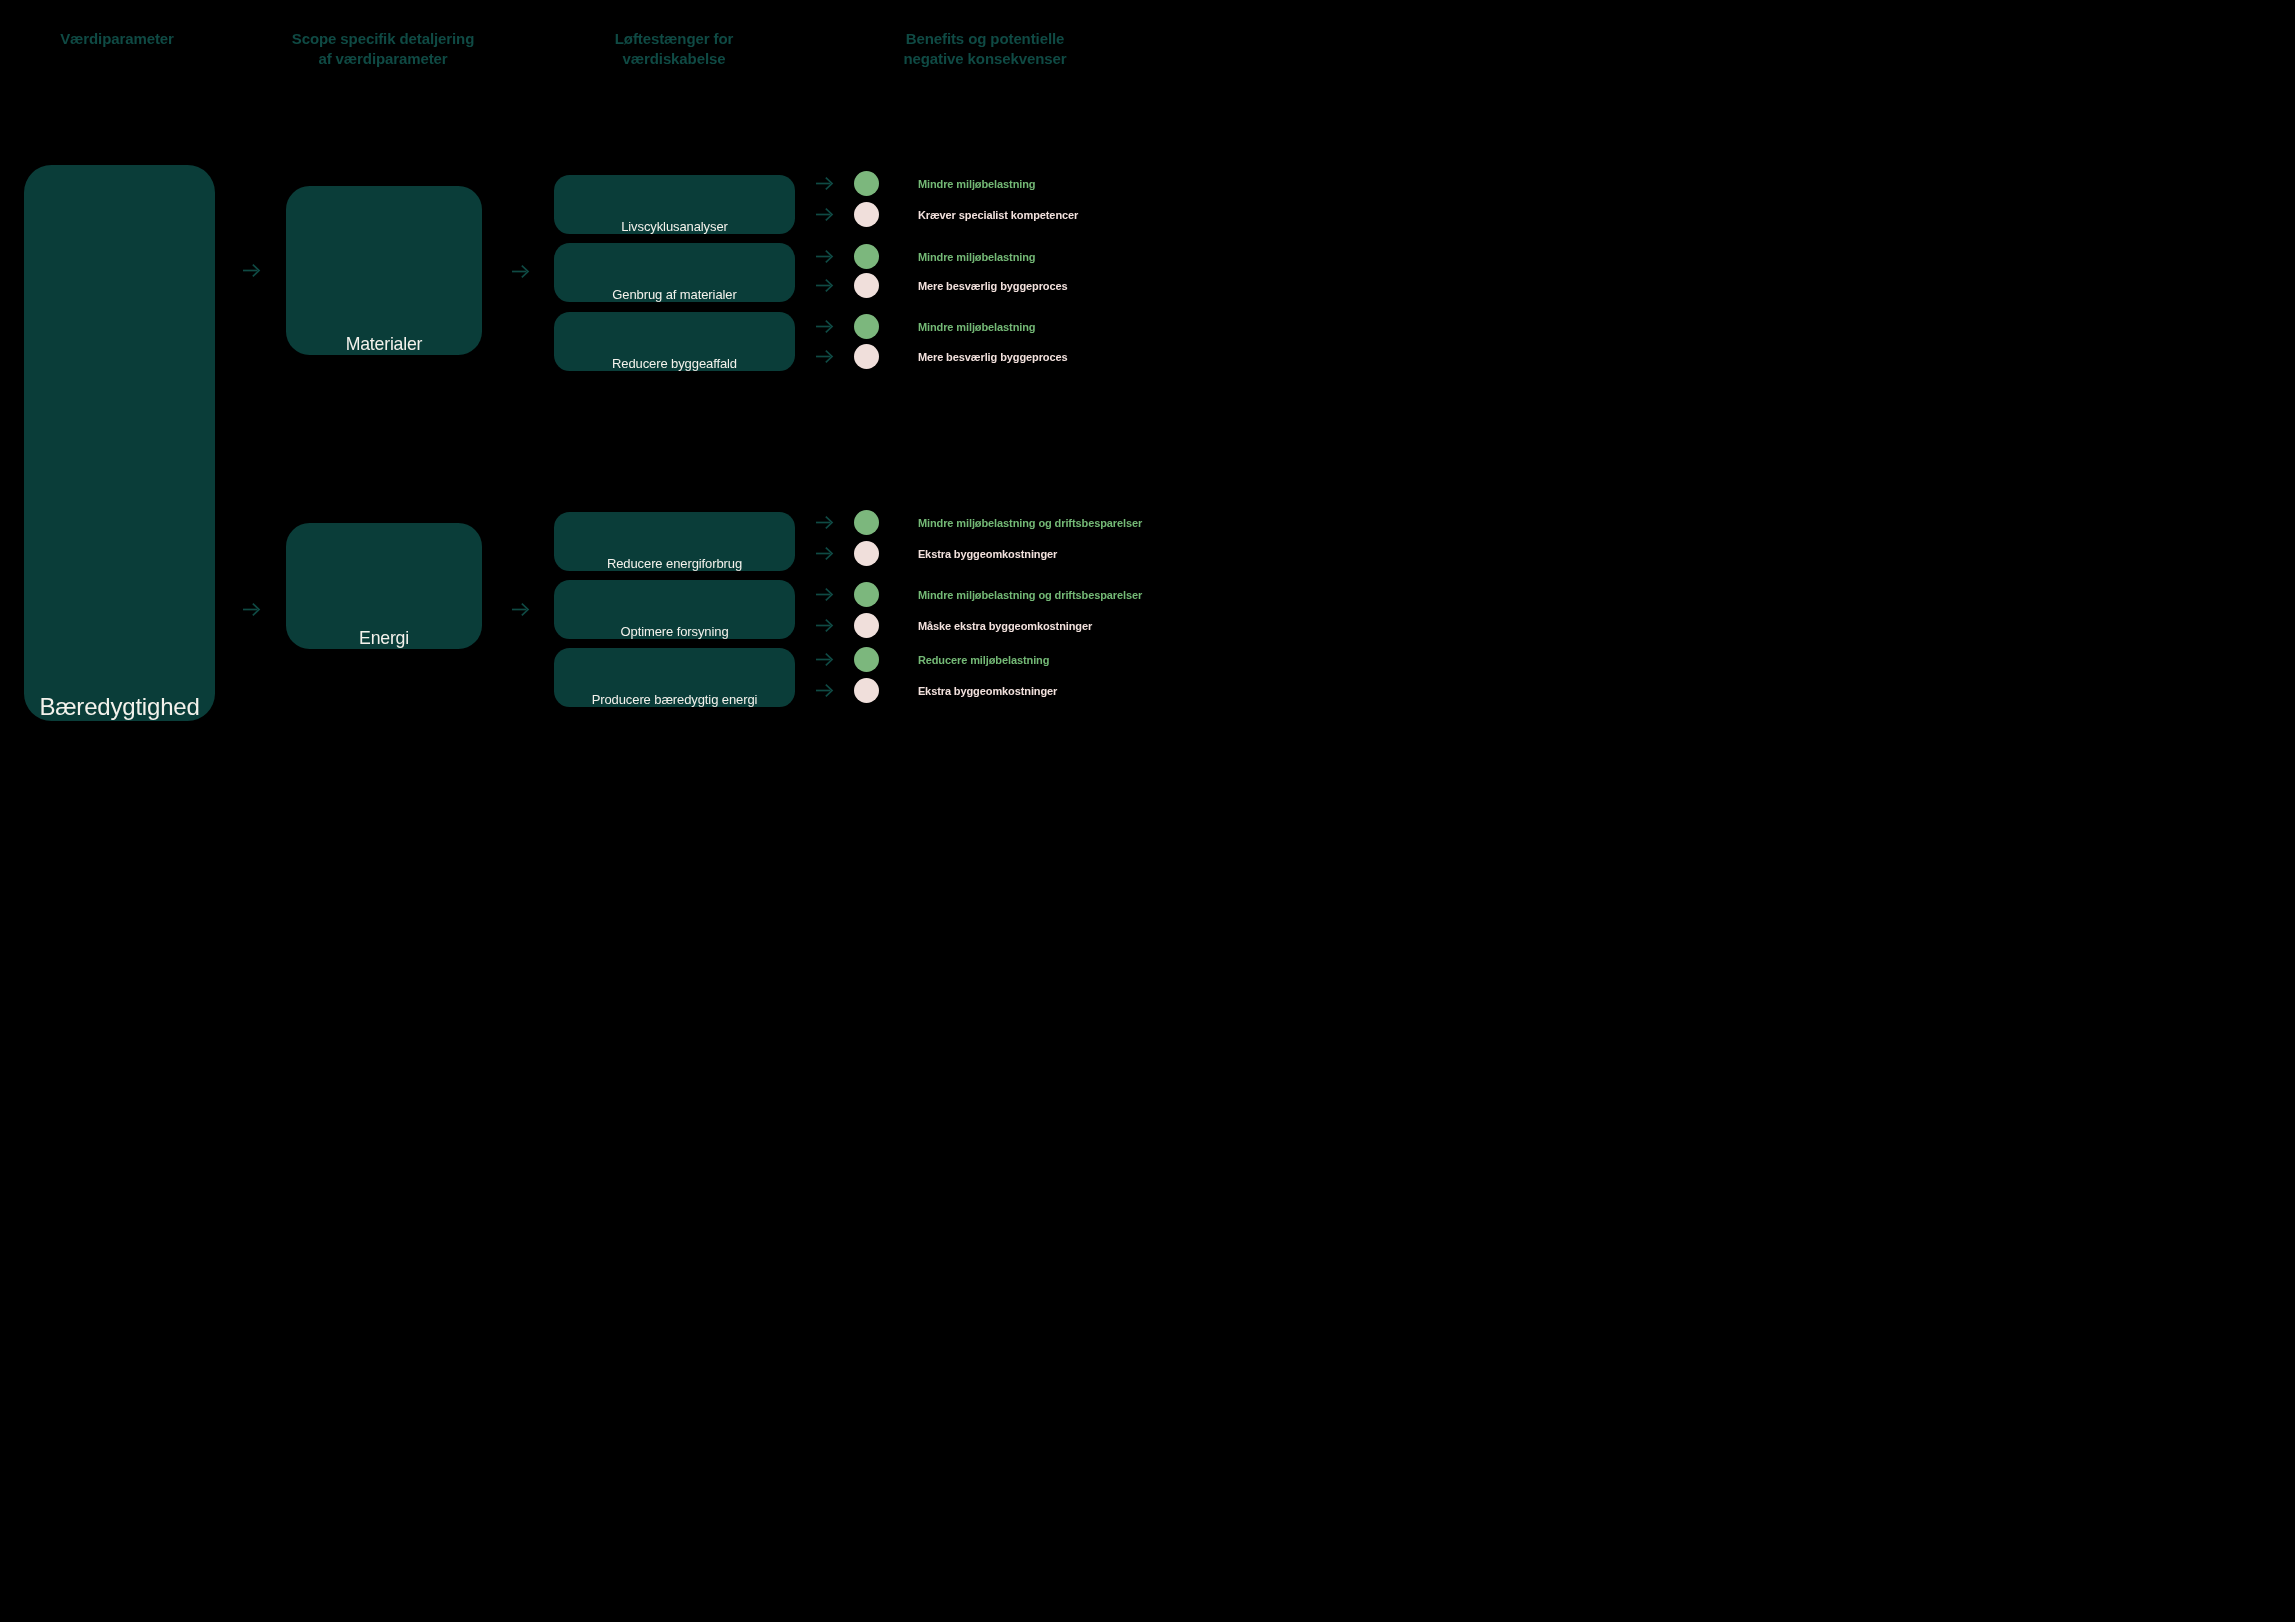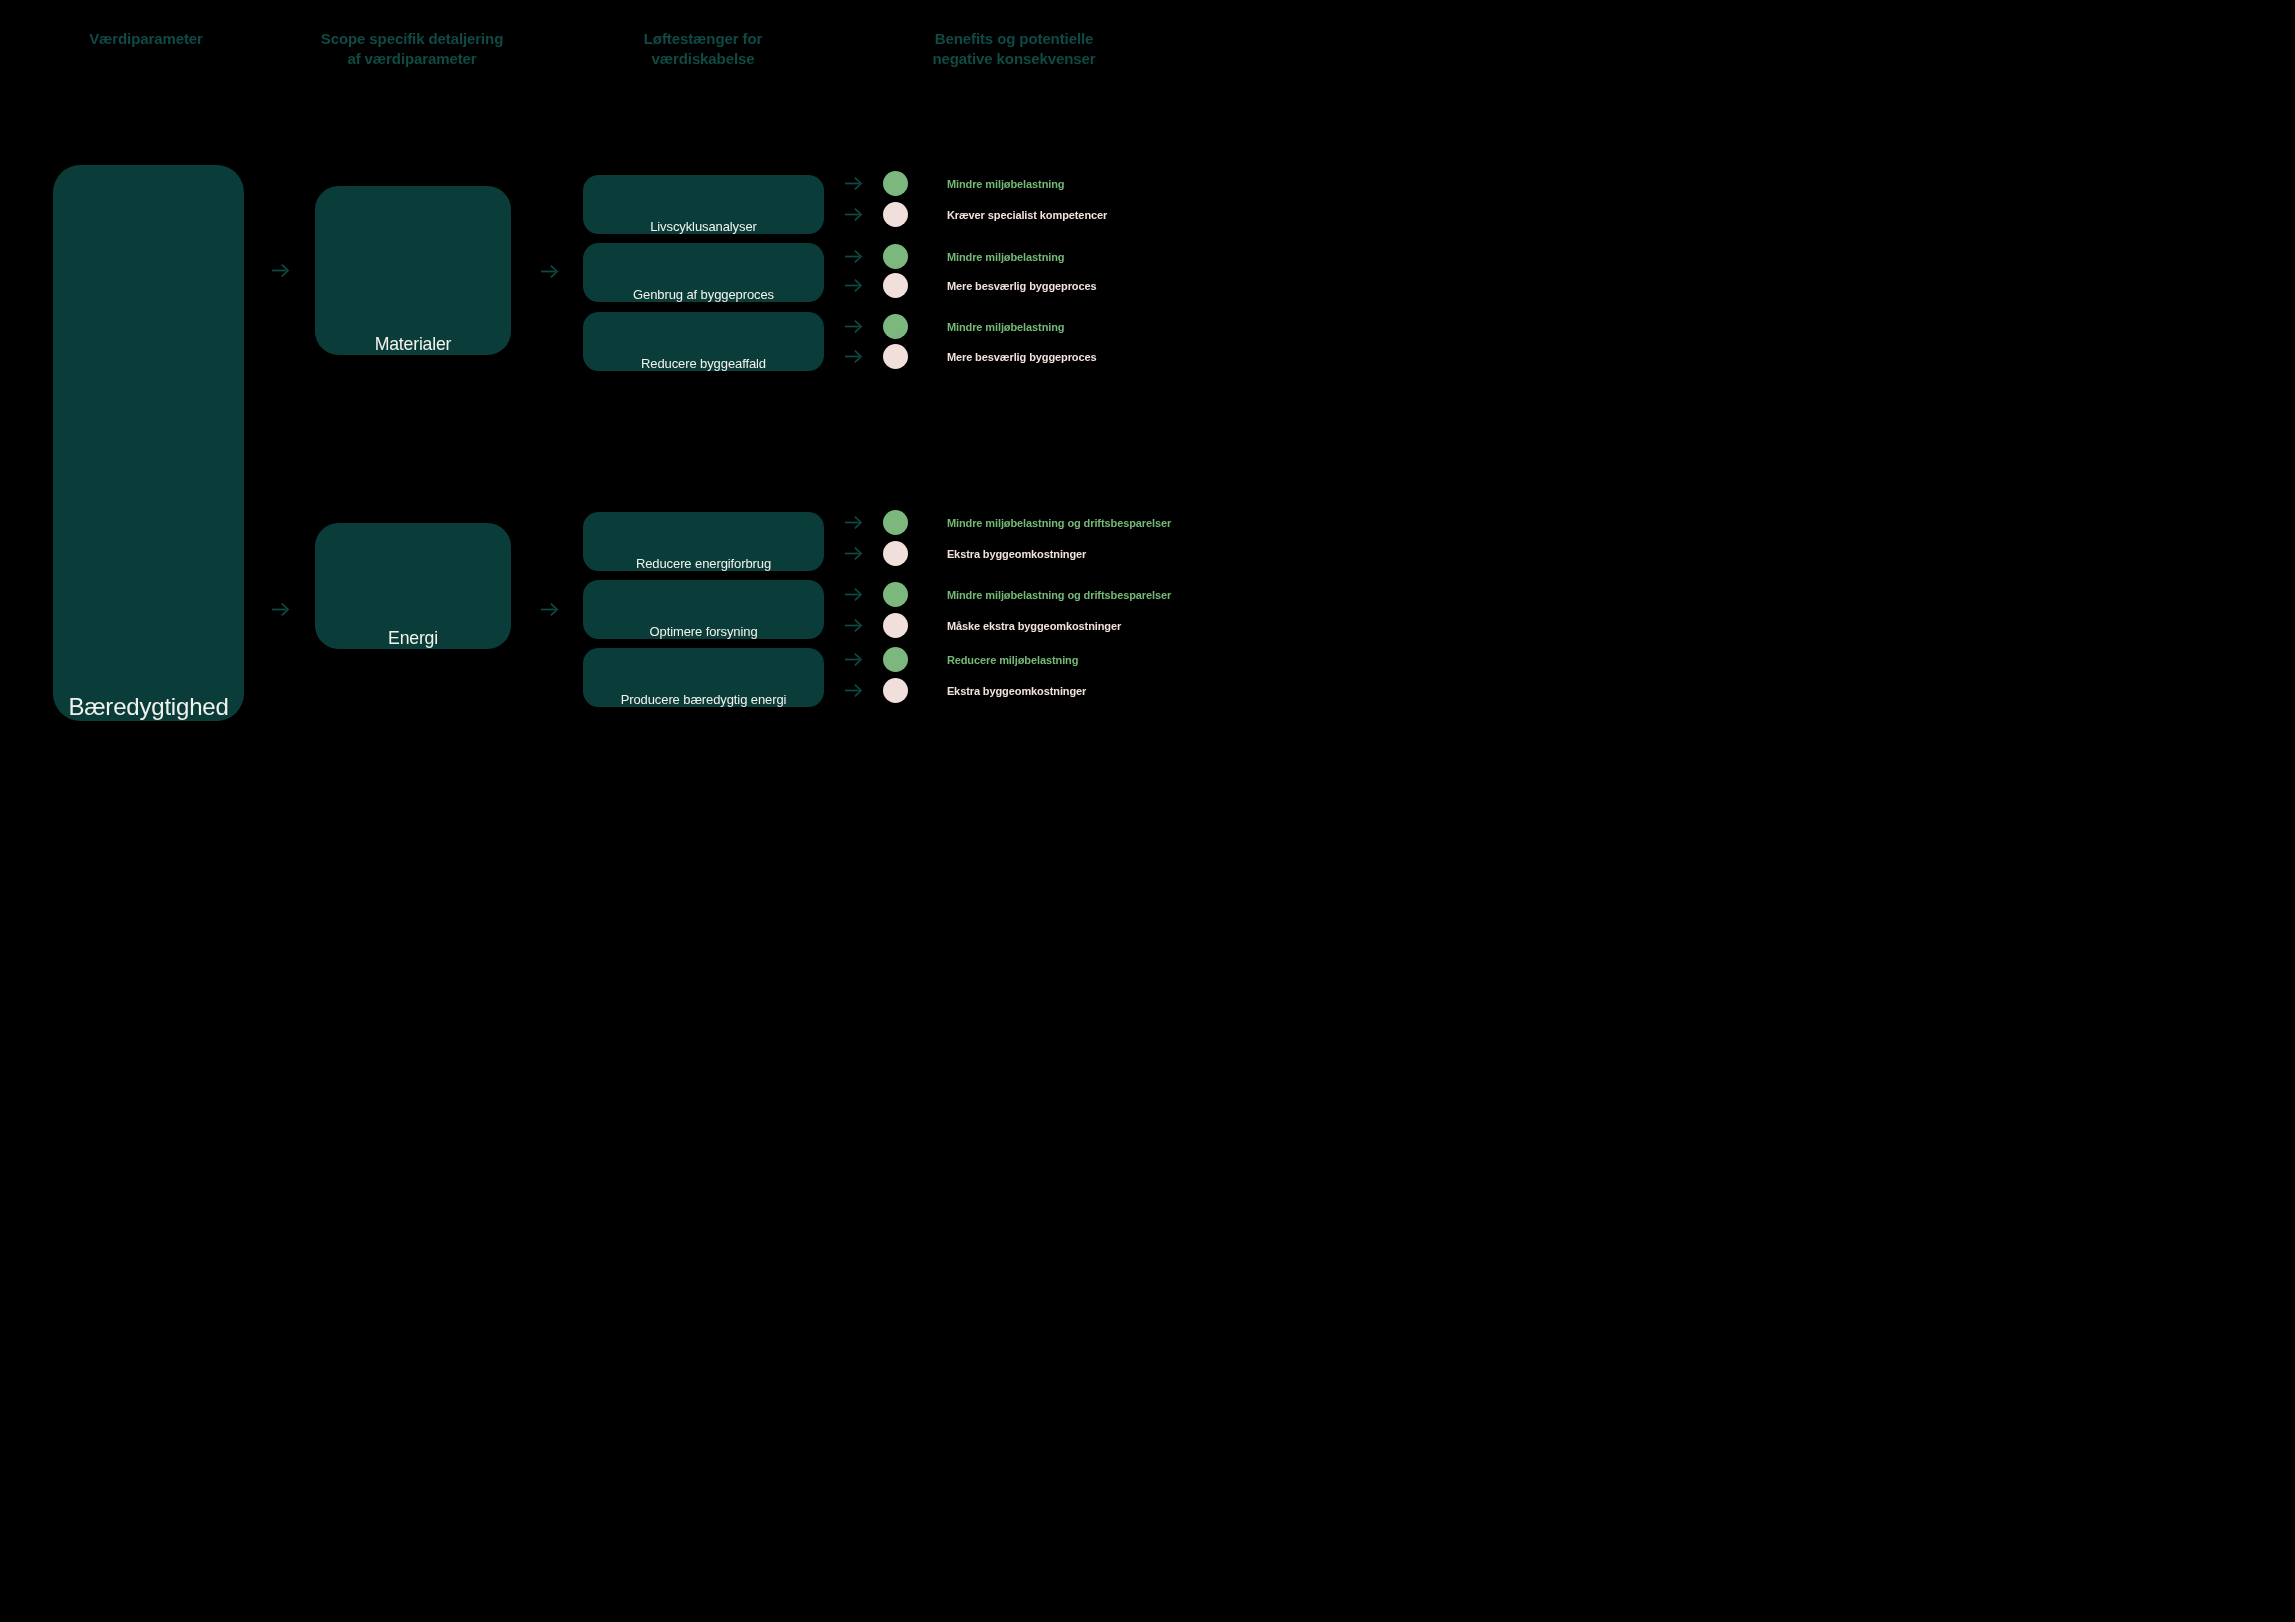--- a/index.html
+++ b/index.html
@@ -3,21 +3,21 @@
 <meta charset="utf-8">
 <style>
   :root{
     --bg:#000000; --box-fill:#0a3d39; --header-text:#0f4a44; --arrow:#0f4a44;
     --box-text:#f4f2ec; --positive:#7cb77d; --positive-text:#74b976;
     --negative:#f0dfdb; --negative-text:#f2e1dd;
   }
   *{box-sizing:border-box;margin:0;padding:0}
   html,body{background:var(--bg);}
   body{font-family:"Liberation Sans",sans-serif;}
-  .canvas{position:relative;width:1148px;height:811px;background:var(--bg);overflow:hidden;margin-left:29px;}
+  .canvas{position:relative;width:1148px;height:811px;background:var(--bg);overflow:hidden;}
 
   .col-header{position:absolute;top:29px;width:196px;text-align:center;
     font-size:15px;line-height:19.6px;font-weight:700;color:var(--header-text);
     white-space:pre-line;letter-spacing:-0.1px;}
 
   .node{position:absolute;background:var(--box-fill);display:flex;
     align-items:flex-end;justify-content:center;color:var(--box-text);}
   .node-root{left:24px;top:165px;width:191px;height:556px;border-radius:27.5px;
     font-size:24px;font-weight:500;letter-spacing:-0.2px;}
   .node-scope{left:286px;width:196px;border-radius:23.6px;
@@ -60,21 +60,21 @@
     <span>Materialer</span>
   </div>
   <div class="node node-scope s1">
     <span>Energi</span>
   </div>
 
   <div class="node node-lever" style="top:175px">
     <span>Livscyklusanalyser</span>
   </div>
   <div class="node node-lever" style="top:243px">
-    <span>Genbrug af byggeproces</span>
+    <span>Genbrug af materialer</span>
   </div>
   <div class="node node-lever" style="top:312px">
     <span>Reducere byggeaffald</span>
   </div>
 
   <div class="node node-lever" style="top:512px">
     <span>Reducere energiforbrug</span>
   </div>
   <div class="node node-lever" style="top:580px">
     <span>Optimere forsyning</span>

